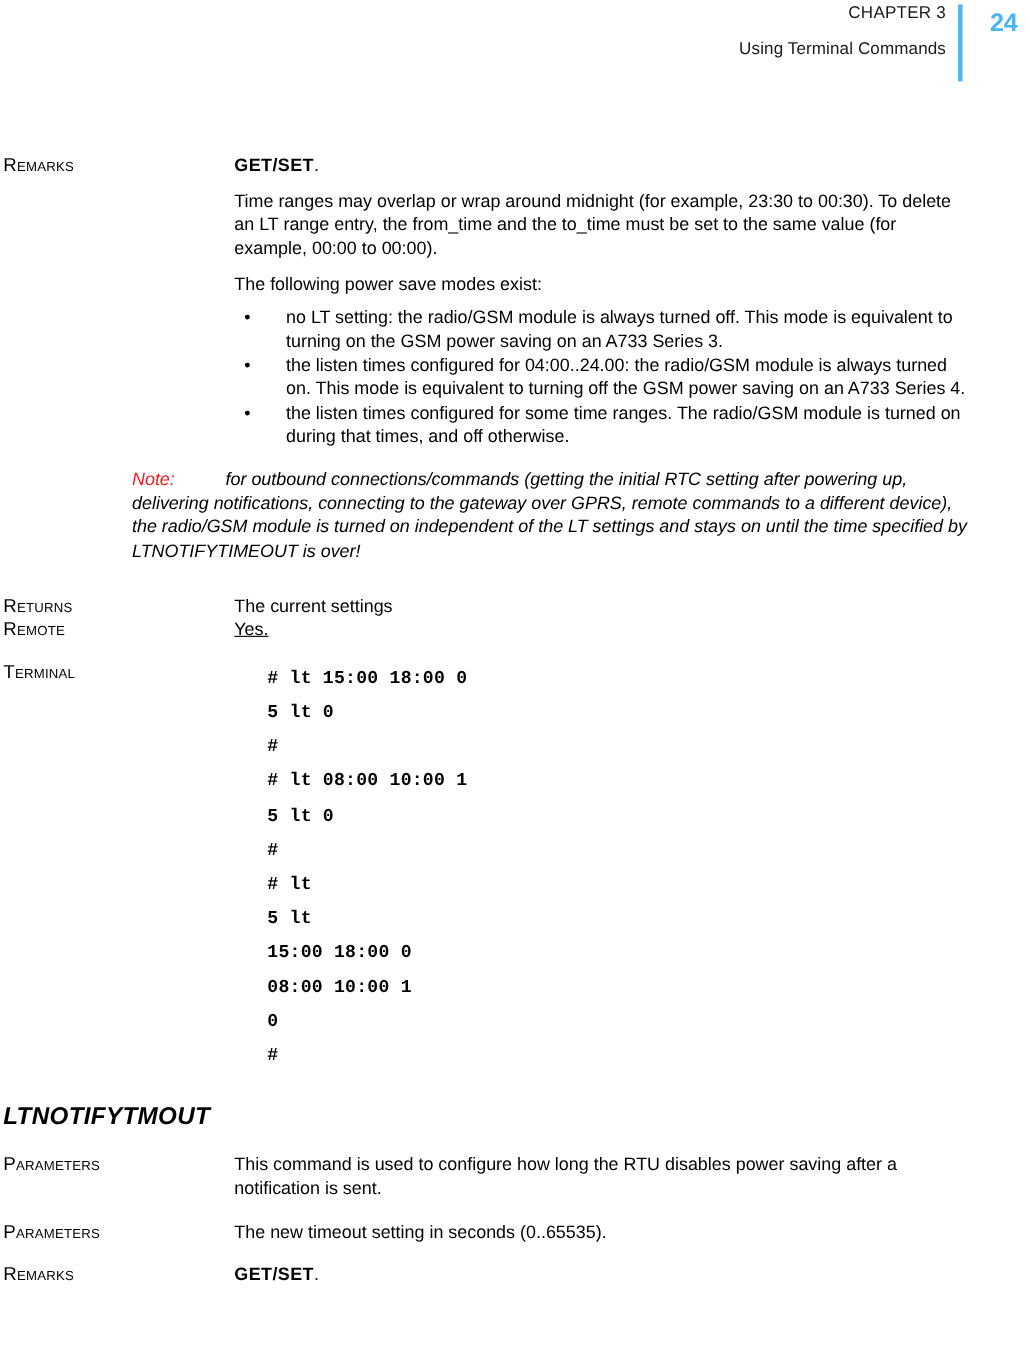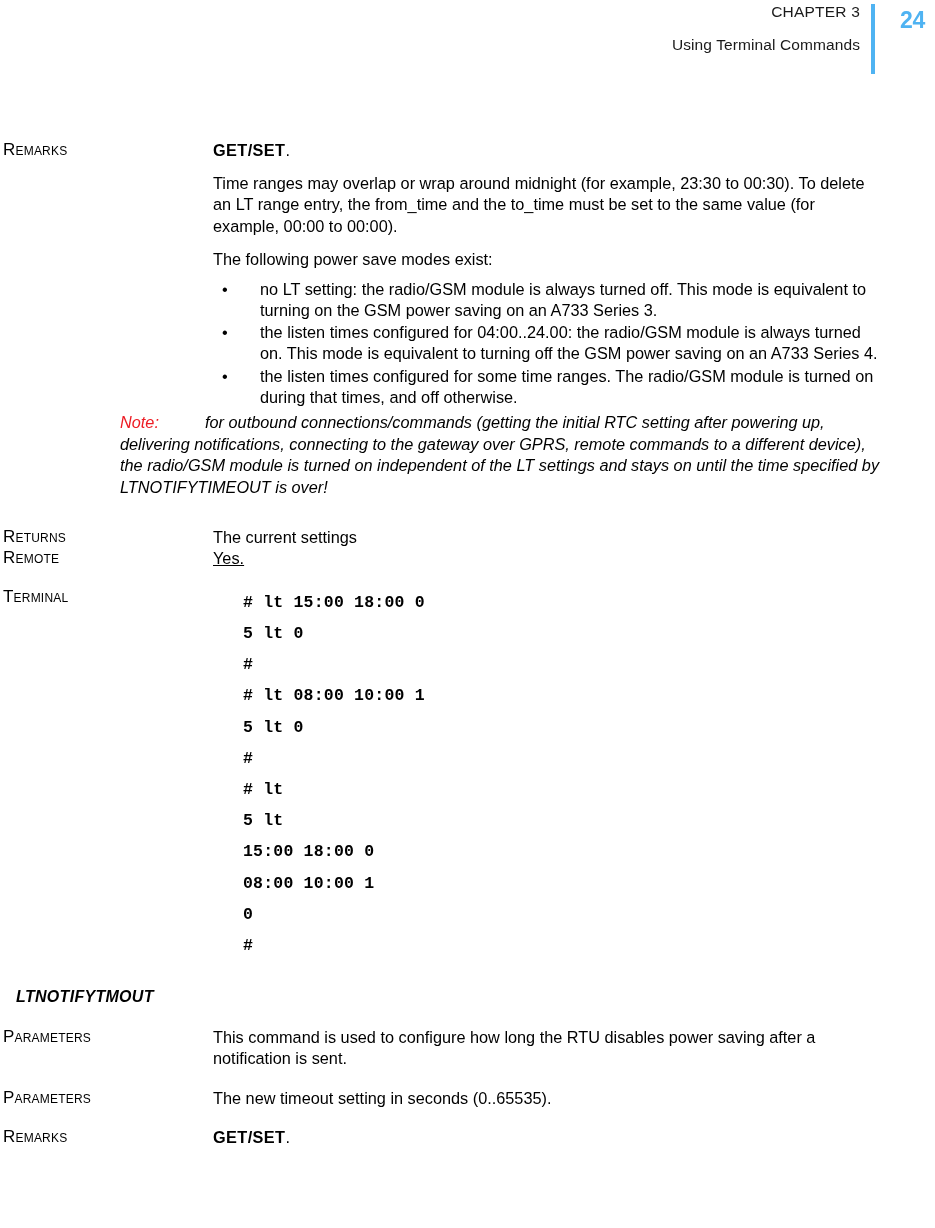--- a/index.html
+++ b/index.html
@@ -152,26 +152,26 @@
     margin-left: 30px;
   }
   .mono-lines .mline {
     height: 31.2px;
     line-height: 31.2px;
     white-space: pre;
   }
 
   
   .section-heading {
-    font-size: 16px;
+    font-size: 22px;
     font-weight: bold;
     font-style: italic;
     letter-spacing: 0.3px;
     margin: 0;
-    padding-left: 16px;
+    padding-left: 3px;
   }
 </style>
 </head>
 <body>
 
 <div class="page-header">
   <div class="header-text-block">
     <div class="header-chapter">CHAPTER 3</div>
     <div class="header-subtitle">Using Terminal Commands</div>
   </div>
@@ -198,21 +198,21 @@
           <span>the listen times configured for 04:00..24.00: the radio/GSM module is always turned on. This mode is equivalent to turning off the GSM power saving on an A733 Series 4.</span>
         </li>
         <li>
           <span class="dot">•</span>
           <span>the listen times configured for some time ranges. The radio/GSM module is turned on during that times, and off otherwise.</span>
         </li>
       </ul>
     </div>
   </div>
 
-  <div class="note-block" style="margin-top:4px;">
+  <div class="note-block" style="margin-top:18px;">
     <span class="note-label">Note:</span>
     <div class="note-text">for outbound connections/commands (getting the initial RTC setting after powering up, delivering notifications, connecting to the gateway over GPRS, remote commands to a different device), the radio/GSM module is turned on independent of the LT settings and stays on until the time specified by LTNOTIFYTIMEOUT is over!</div>
   </div>
 
   <div class="row" style="margin-top:28px;">
     <div class="label-col">Returns</div>
     <div class="body-col">
       <p class="para">The current settings</p>
     </div>
   </div>

